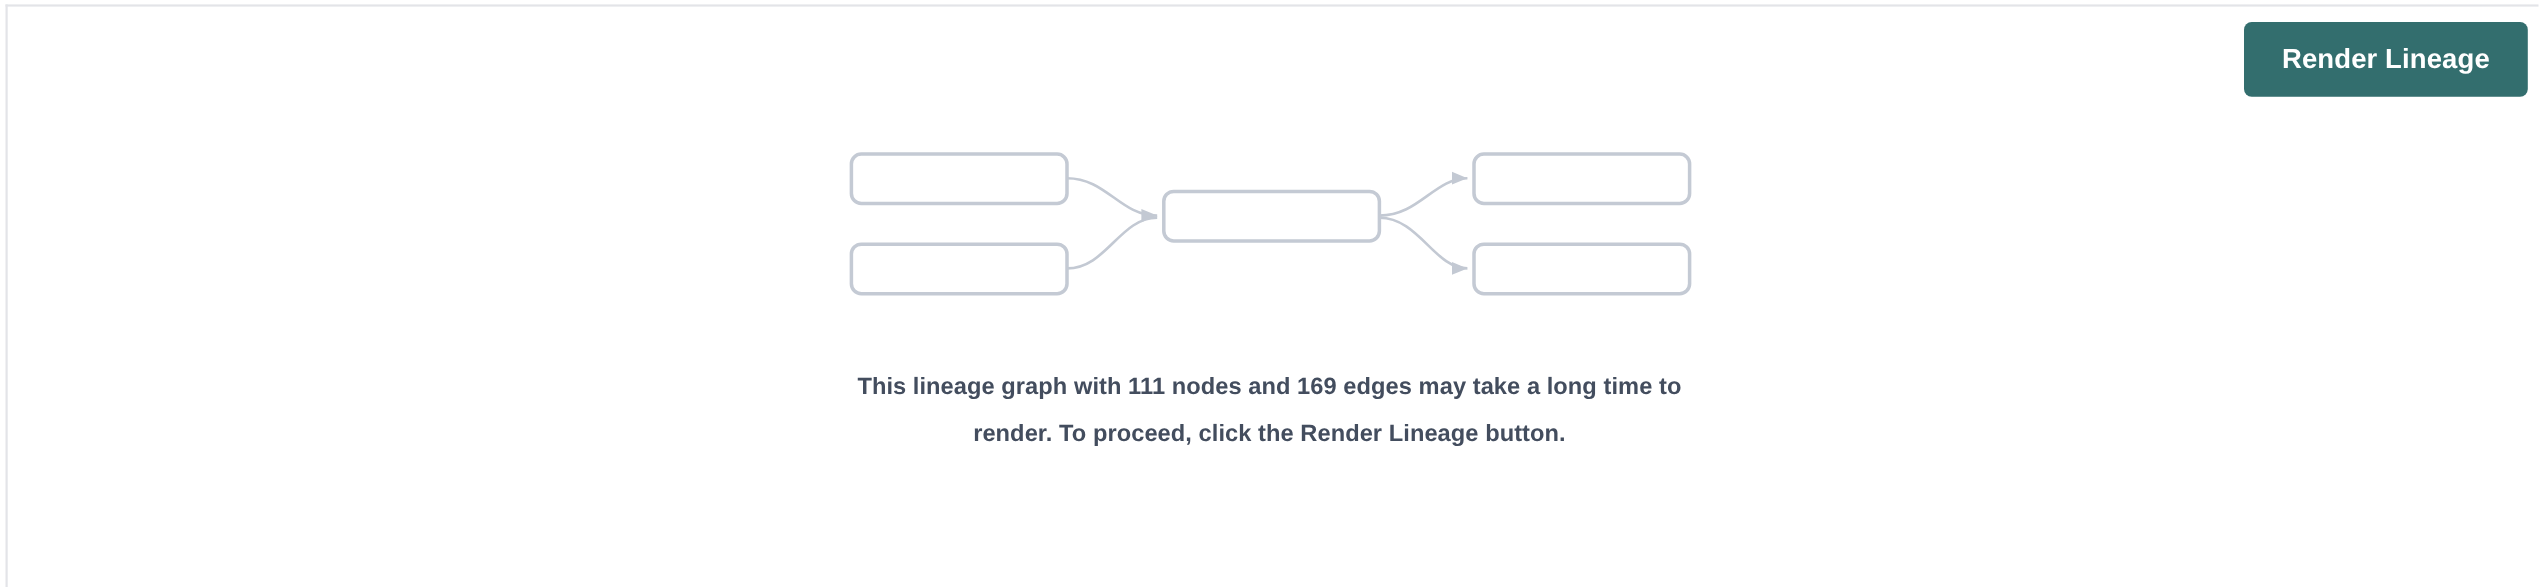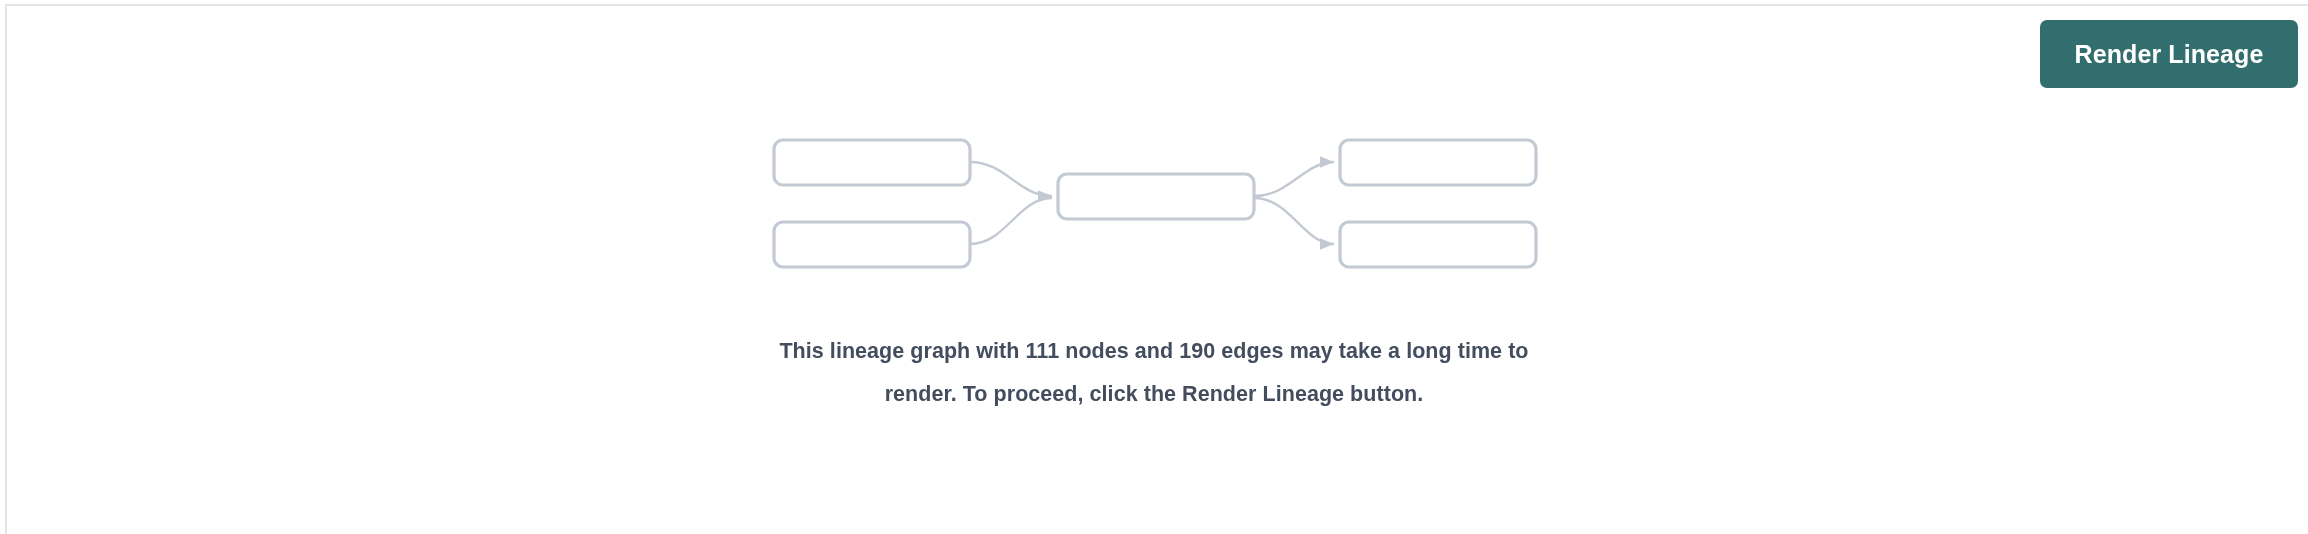--- a/index.html
+++ b/index.html
@@ -123,16 +123,16 @@
 
       <rect x="18" y="12" width="196" height="45" rx="9" ry="9" fill="#ffffff" stroke="#c4cad4" stroke-width="3.2"></rect>
       <rect x="18" y="94" width="196" height="45" rx="9" ry="9" fill="#ffffff" stroke="#c4cad4" stroke-width="3.2"></rect>
 
       <rect x="302" y="46" width="196" height="45" rx="9" ry="9" fill="#ffffff" stroke="#c4cad4" stroke-width="3.2"></rect>
 
       <rect x="584" y="12" width="196" height="45" rx="9" ry="9" fill="#ffffff" stroke="#c4cad4" stroke-width="3.2"></rect>
       <rect x="584" y="94" width="196" height="45" rx="9" ry="9" fill="#ffffff" stroke="#c4cad4" stroke-width="3.2"></rect>
     </svg>
 
-    <div id="empty-state-message">This lineage graph with 111 nodes and 190 edges may take a long time to render. To proceed, click the Render Lineage button.</div>
+    <div id="empty-state-message">This lineage graph with 111 nodes and 169 edges may take a long time to render. To proceed, click the Render Lineage button.</div>
 
   </div>
 </div>
 
 </body></html>

